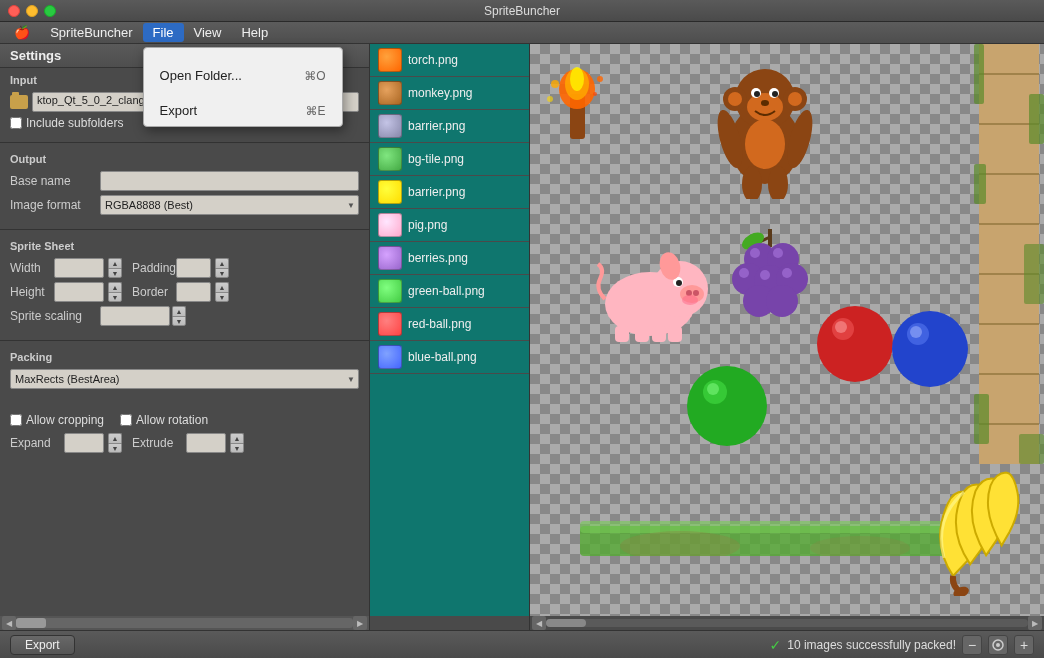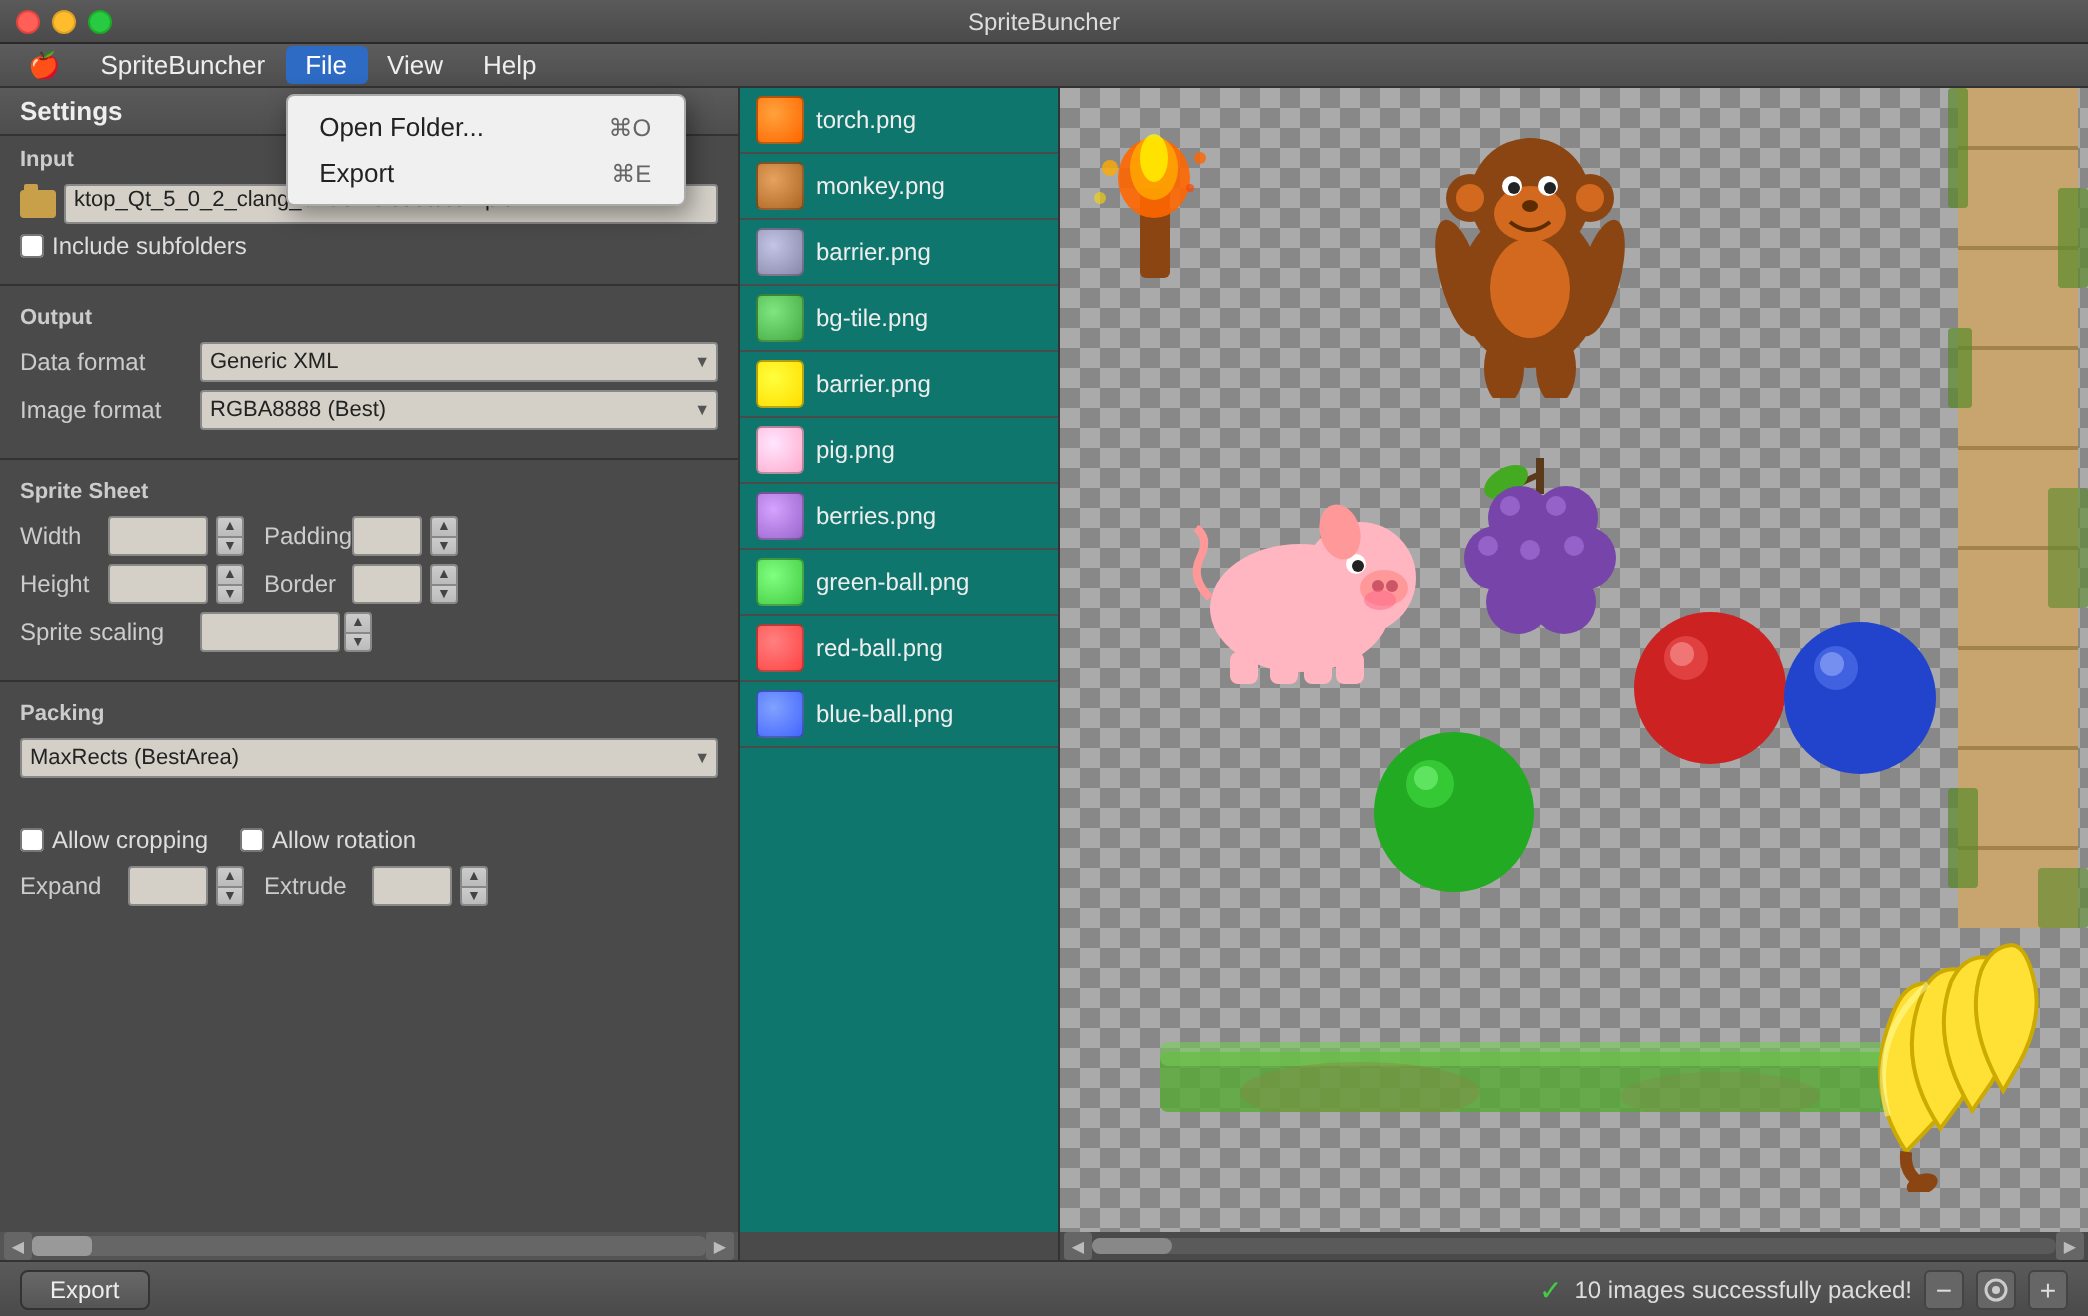--- a/index.html
+++ b/index.html
@@ -82,20 +82,21 @@
       padding: 4px 0;
     }
     .dropdown-item {
       display: flex;
       justify-content: space-between;
       align-items: flex-end;
       padding: 4px 16px;
       color: #222;
       font-size: 13px;
       cursor: pointer;
+      margin-top: 12px;
     }
     .dropdown-shortcut {
       color: #666;
       font-size: 12px;
       margin-left: 30px;
     }
 
     
     #main-content {
       display: flex;
@@ -565,29 +566,22 @@
         <input type="checkbox" style="">
         <span class="checkbox-label">Include subfolders</span>
       </div>
     </div>
 
     <div class="divider-line"></div>
 
     <div class="panel-section">
       <div class="section-label">Output</div>
       <div class="field-row">
-        <span class="field-label">Data format</span>
-        <div class="select-wrapper">
-          <select>
-            <option>Generic XML</option>
-            <option>JSON</option>
-            <option>CSS</option>
-            <option>Cocos2D</option>
-          </select>
-        </div>
+        <span class="field-label">Base name</span>
+        <input type="text" class="text-input" style="">
       </div>
       <div class="field-row">
         <span class="field-label">Image format</span>
         <div class="select-wrapper">
           <select>
             <option>RGBA8888 (Best)</option>
             <option>RGBA4444</option>
             <option>RGB888</option>
             <option>ALPHA8</option>
           </select>

